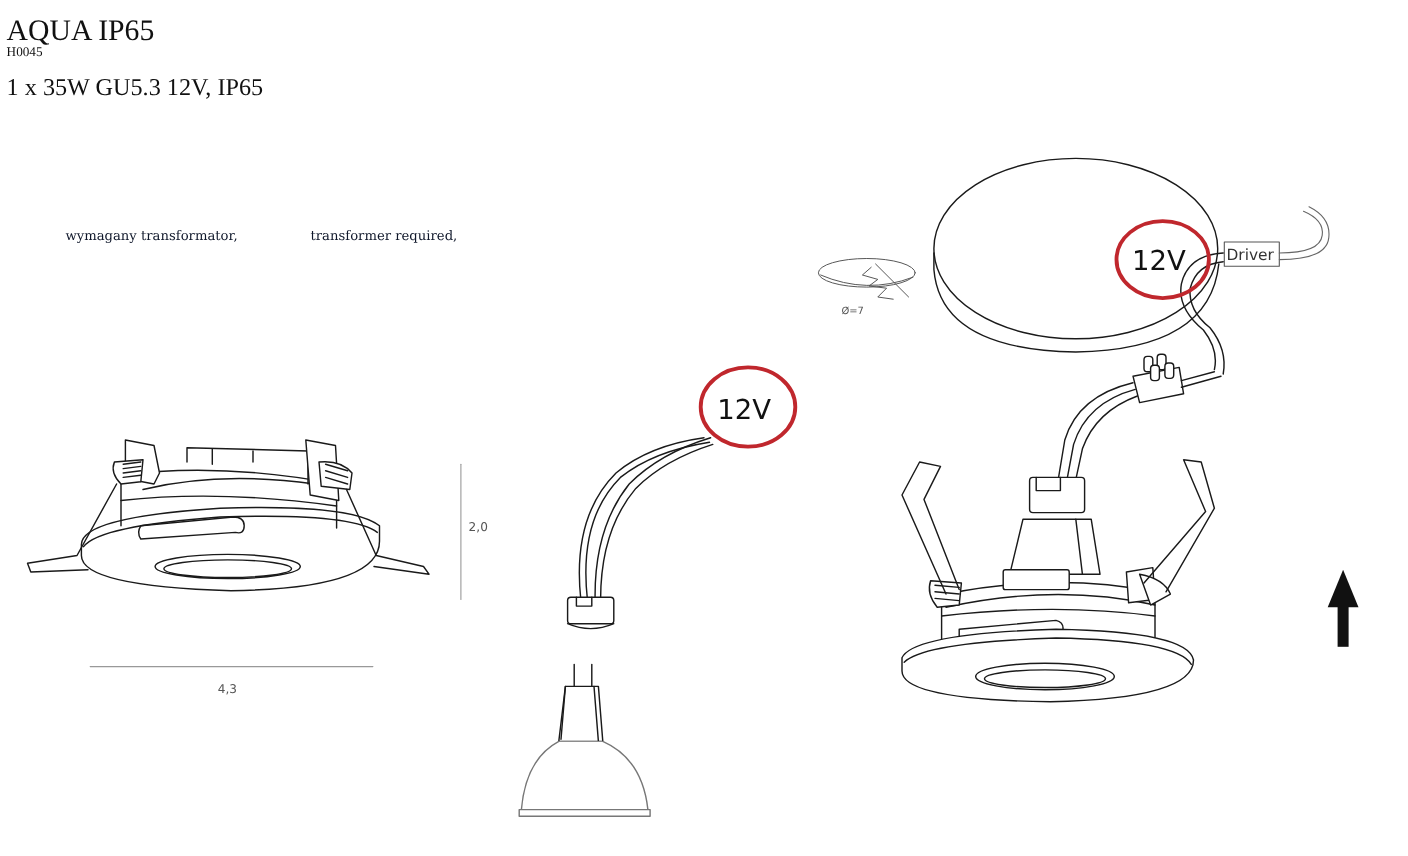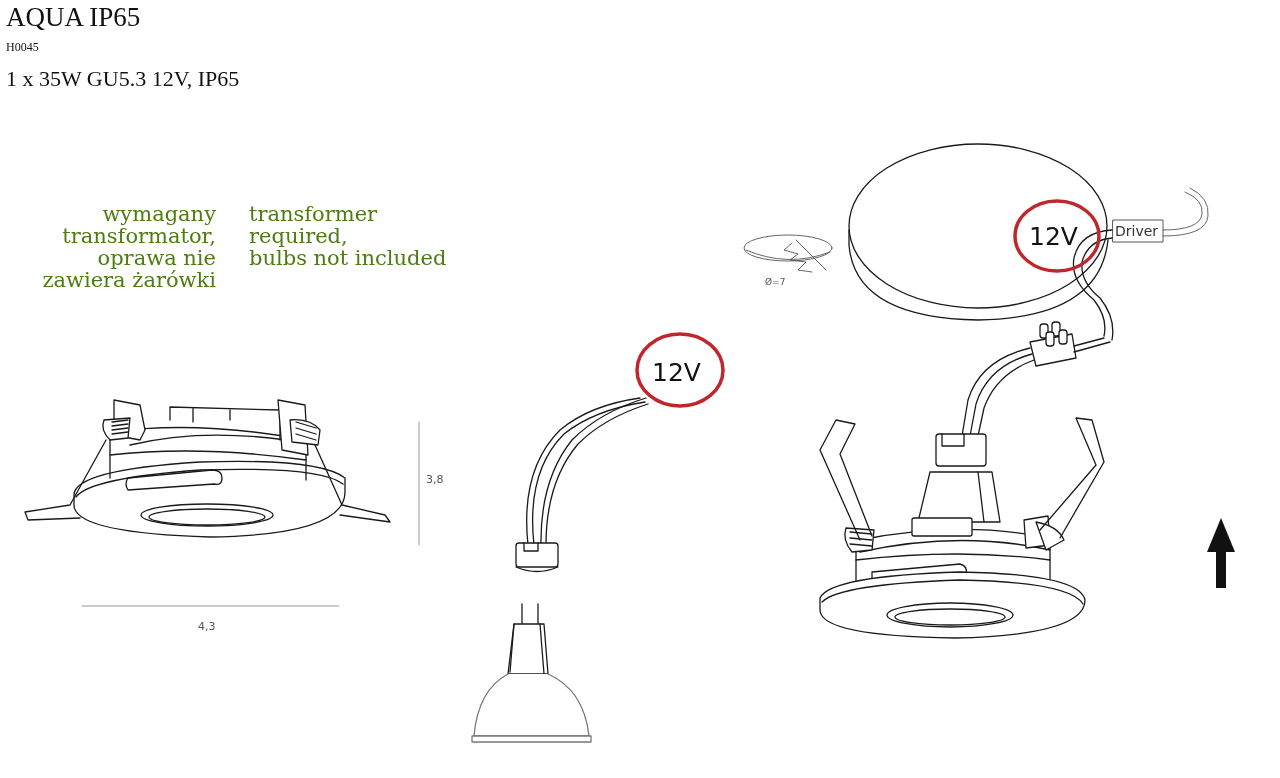--- a/index.html
+++ b/index.html
@@ -1,45 +1,43 @@
 <!DOCTYPE html>
 <html><head>
   <meta charset="utf-8">
   <style>
     html, body { margin: 0; padding: 0; background: #ffffff; }
     body { width: 1280px; height: 778px; position: relative; overflow: hidden; }
-    .title { position: absolute; left: 6px; top: 2px; font-family: "Liberation Serif", serif; font-size: 27px; color: #111; }
+    .title { position: absolute; left: 6px; top: 12px; font-family: "Liberation Serif", serif; font-size: 27px; color: #111; }
     .code { position: absolute; left: 6px; top: 40px; font-family: "Liberation Serif", serif; font-size: 12px; color: #111; }
     .spec { position: absolute; left: 6px; top: 66px; font-family: "Liberation Serif", serif; font-size: 22px; color: #111; }
-    .note { position: absolute; font-family: "DejaVu Serif", serif; font-size: 21px; color: #4d7c0f; line-height: 22px; }
+    .note { position: absolute; font-family: "DejaVu Serif", serif; font-size: 12px; color: #0f172a; line-height: 22px; }
     .note-pl { left: 16px; top: 203px; text-align: right; width: 200px; }
-    .note-en { left: 249px; top: 203px; text-align: left; width: 200px; }
+    .note-en { left: 249px; top: 203px; text-align: center; width: 200px; }
     .dim { position: absolute; font-family: "DejaVu Sans", sans-serif; font-size: 11px; color: #555; }
     svg { position: absolute; left: 0; top: 0; }
     .v12 { font-family: "DejaVu Sans", sans-serif; font-size: 25px; fill: #111; }
     .drv { font-family: "DejaVu Sans", sans-serif; font-size: 14px; fill: #333; }
     .dia { font-family: "DejaVu Sans", sans-serif; font-size: 9px; fill: #555; }
   </style>
 </head>
 <body>
 
 <div class="title">AQUA IP65</div>
 <div class="code">H0045</div>
 <div class="spec">1 x 35W GU5.3 12V, IP65</div>
 
 <div class="note note-pl">
   <div>wymagany transformator,</div>
-  <div>oprawa nie zawiera żarówki</div>
 </div>
 <div class="note note-en">
   <div>transformer required,</div>
-  <div>bulbs not included</div>
 </div>
 
-<div class="dim" style="left:426px; top:473px;">3,8</div>
+<div class="dim" style="left:426px; top:473px;">2,0</div>
 <div class="dim" style="left:198px; top:620px;">4,3</div>
 
 <svg width="1280" height="778" viewBox="0 0 1280 778">
   <g fill="none" stroke="#1a1a1a" stroke-width="1.3" stroke-linejoin="round" stroke-linecap="round">
 
     <g>
 
       <path d="M74,495 Q74,470 200,462 Q320,458 345,478 L345,492 Q345,535 210,537 Q74,533 74,505 Z" fill="#fff"></path>
       <path d="M76,497 Q90,478 200,470 Q320,466 343,484"></path>
 

